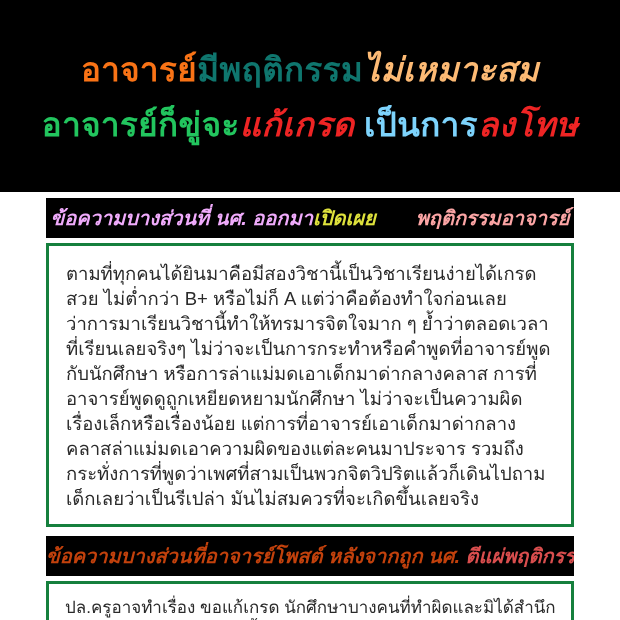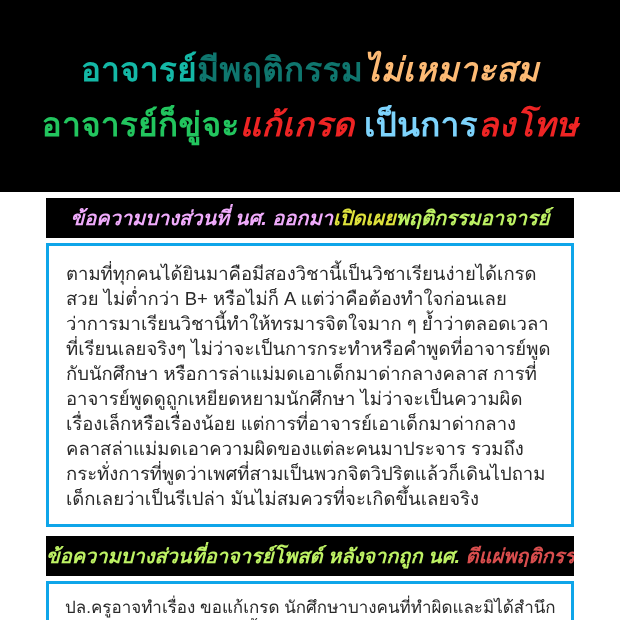--- a/index.html
+++ b/index.html
@@ -44,21 +44,21 @@
     font-style: italic;
     text-align: center;
     height: 40px;
     line-height: 40px;
     margin-bottom: 5px;
     white-space: nowrap;
     overflow: hidden;
   }
   .section-body {
     background: #ffffff;
-    border: 3px solid #0ea5e9;
+    border: 3px solid #15803d;
     color: #2a2a2a;
     box-sizing: border-box;
   }
   .body-1 {
     font-size: 18.5px;
     line-height: 25px;
     padding: 15px 15px 13px 17px;
     min-height: 206px;
   }
   .body-2 {
@@ -67,31 +67,31 @@
     padding: 12px 14px 14px 16px;
     min-height: 108px;
   }
 </style>
 </head>
 <body>
 
 <div class="page">
 
   <div class="title-band">
-    <div class="title-line"><span style="color: #14b8a6;">อาจารย์</span><span style="color: #0f766e;">มีพฤติกรรม</span><span style="color: #fdba74; font-style: italic;">ไม่เหมาะสม</span></div>
+    <div class="title-line"><span style="color: #f97316;">อาจารย์</span><span style="color: #0f766e;">มีพฤติกรรม</span><span style="color: #fdba74; font-style: italic;">ไม่เหมาะสม</span></div>
     <div class="title-line"><span style="color: #22c55e;">อาจารย์ก็ขู่จะ</span><span style="color: rgb(238, 36, 36); font-style: italic; text-align: center;">แก้เกรด</span><span style="color: #7dd3fc;"> เป็นการ</span><span style="color: rgb(238, 36, 36); font-style: italic; font-family: Liberation Serif, serif;">ลงโทษ</span></div>
   </div>
 
   <div class="content">
 
     <div class="section">
-      <div class="section-header"><span style="color: #f0abfc; font-style: italic;">ข้อความบางส่วนที่ นศ. ออกมา</span><span style="color: rgb(223, 226, 60); font-style: italic;">เปิดเผย</span><span style="color: #bef264; font-style: italic;">พฤติกรรมอาจารย์</span></div>
+      <div class="section-header"><span style="color: #f0abfc; font-style: italic;">ข้อความบางส่วนที่ นศ. ออกมา</span><span style="color: rgb(223, 226, 60); font-style: italic;">เปิดเผย</span><span style="color: #fca5a5; font-style: italic; padding-left: 40px;">พฤติกรรมอาจารย์</span></div>
       <div class="section-body body-1">ตามที่ทุกคนได้ยินมาคือมีสองวิชานี้เป็นวิชาเรียนง่ายได้เกรดสวย ไม่ต่ำกว่า B+ หรือไม่ก็ A แต่ว่าคือต้องทำใจก่อนเลยว่าการมาเรียนวิชานี้ทำให้ทรมารจิตใจมาก ๆ ย้ำว่าตลอดเวลาที่เรียนเลยจริงๆ ไม่ว่าจะเป็นการกระทำหรือคำพูดที่อาจารย์พูดกับนักศึกษา หรือการล่าแม่มดเอาเด็กมาด่ากลางคลาส การที่อาจารย์พูดดูถูกเหยียดหยามนักศึกษา ไม่ว่าจะเป็นความผิดเรื่องเล็กหรือเรื่องน้อย แต่การที่อาจารย์เอาเด็กมาด่ากลางคลาสล่าแม่มดเอาความผิดของแต่ละคนมาประจาร รวมถึงกระทั่งการที่พูดว่าเพศที่สามเป็นพวกจิตวิปริตแล้วก็เดินไปถามเด็กเลยว่าเป็นรีเปล่า มันไม่สมควรที่จะเกิดขึ้นเลยจริง</div>
     </div>
 
     <div class="section">
-      <div class="section-header"><span style="color: #bef264; font-style: italic; margin-top: 44px;">ข้อความบางส่วนที่อาจารย์โพสต์ หลังจากถูก นศ. </span><span style="color: rgb(217, 78, 78); font-style: italic;">ตีแผ่พฤติกรรม</span></div>
+      <div class="section-header"><span style="color: #c2410c; font-style: italic; margin-top: 44px;">ข้อความบางส่วนที่อาจารย์โพสต์ หลังจากถูก นศ. </span><span style="color: rgb(217, 78, 78); font-style: italic;">ตีแผ่พฤติกรรม</span></div>
       <div class="section-body body-2">ปล.ครูอาจทำเรื่อง ขอแก้เกรด นักศึกษาบางคนที่ทำผิดและมิได้สำนึก ครูควรลงโทษให้มากกว่านี้ ครูสามารถแก้เกรดได้ ให้เหตุผลตามจริงว่า นักศึกษาเจตนาทุจริต (บันทึกในระบบมีข้อมูลค่ะว่า ใครเข้ามาทำอะไร เวลากี่โมง และ อาจมีเรื่อง การไปโพสในสื่อโซเชียลทำให้ครูเสื่อมเสียชื่อเสียงด้วยค่ะ</div>
     </div>
 
   </div>
 
 </div>
 
 </body></html>

